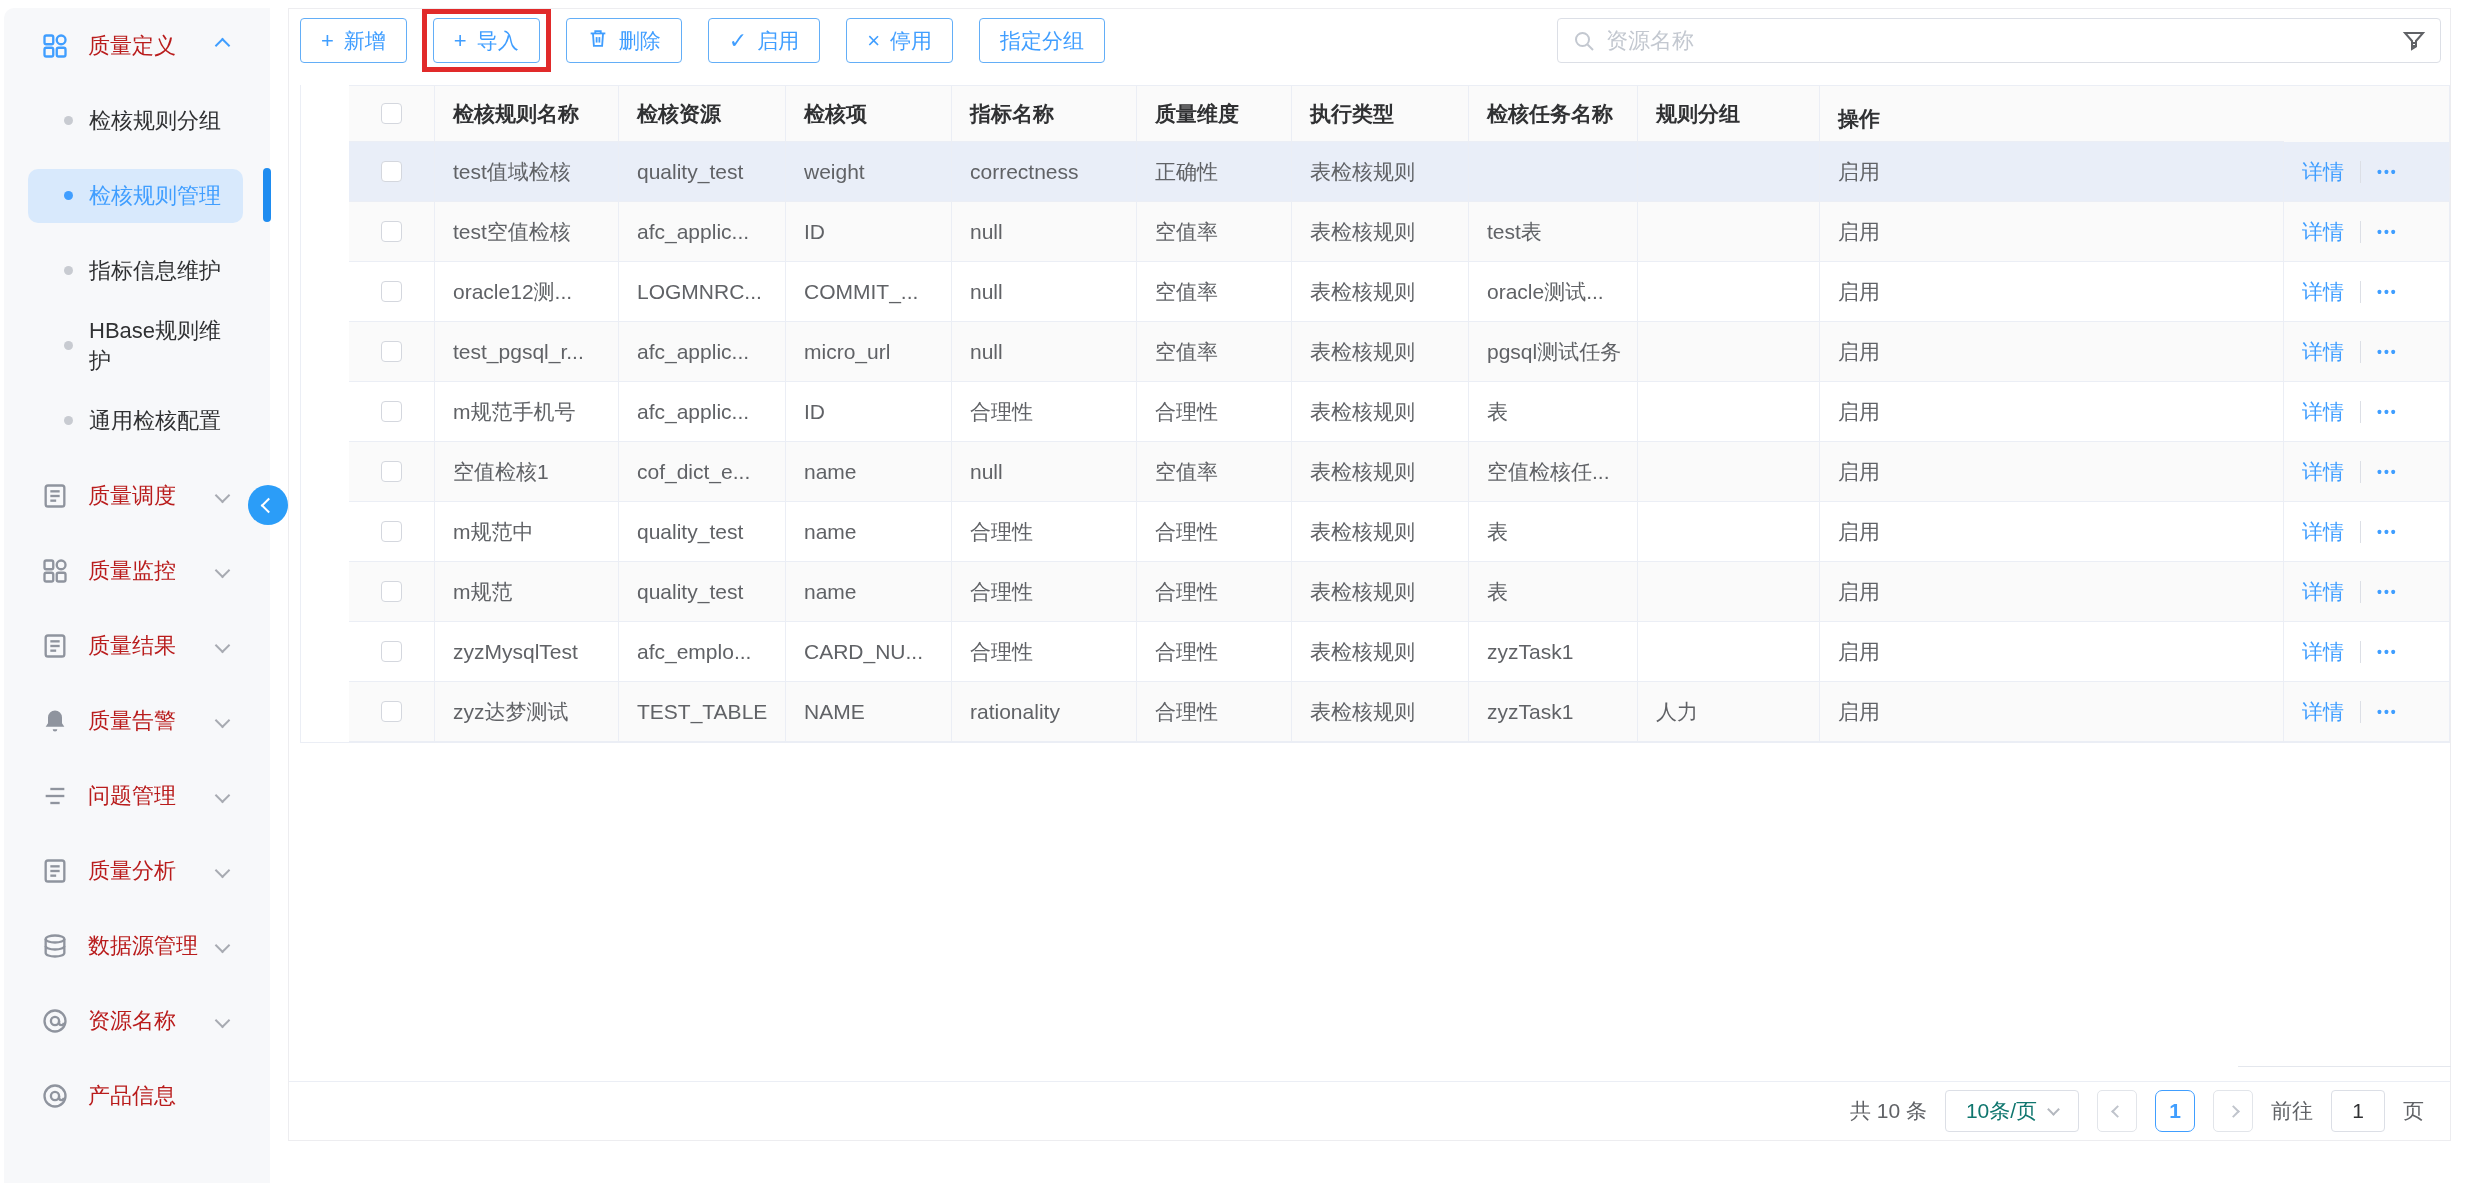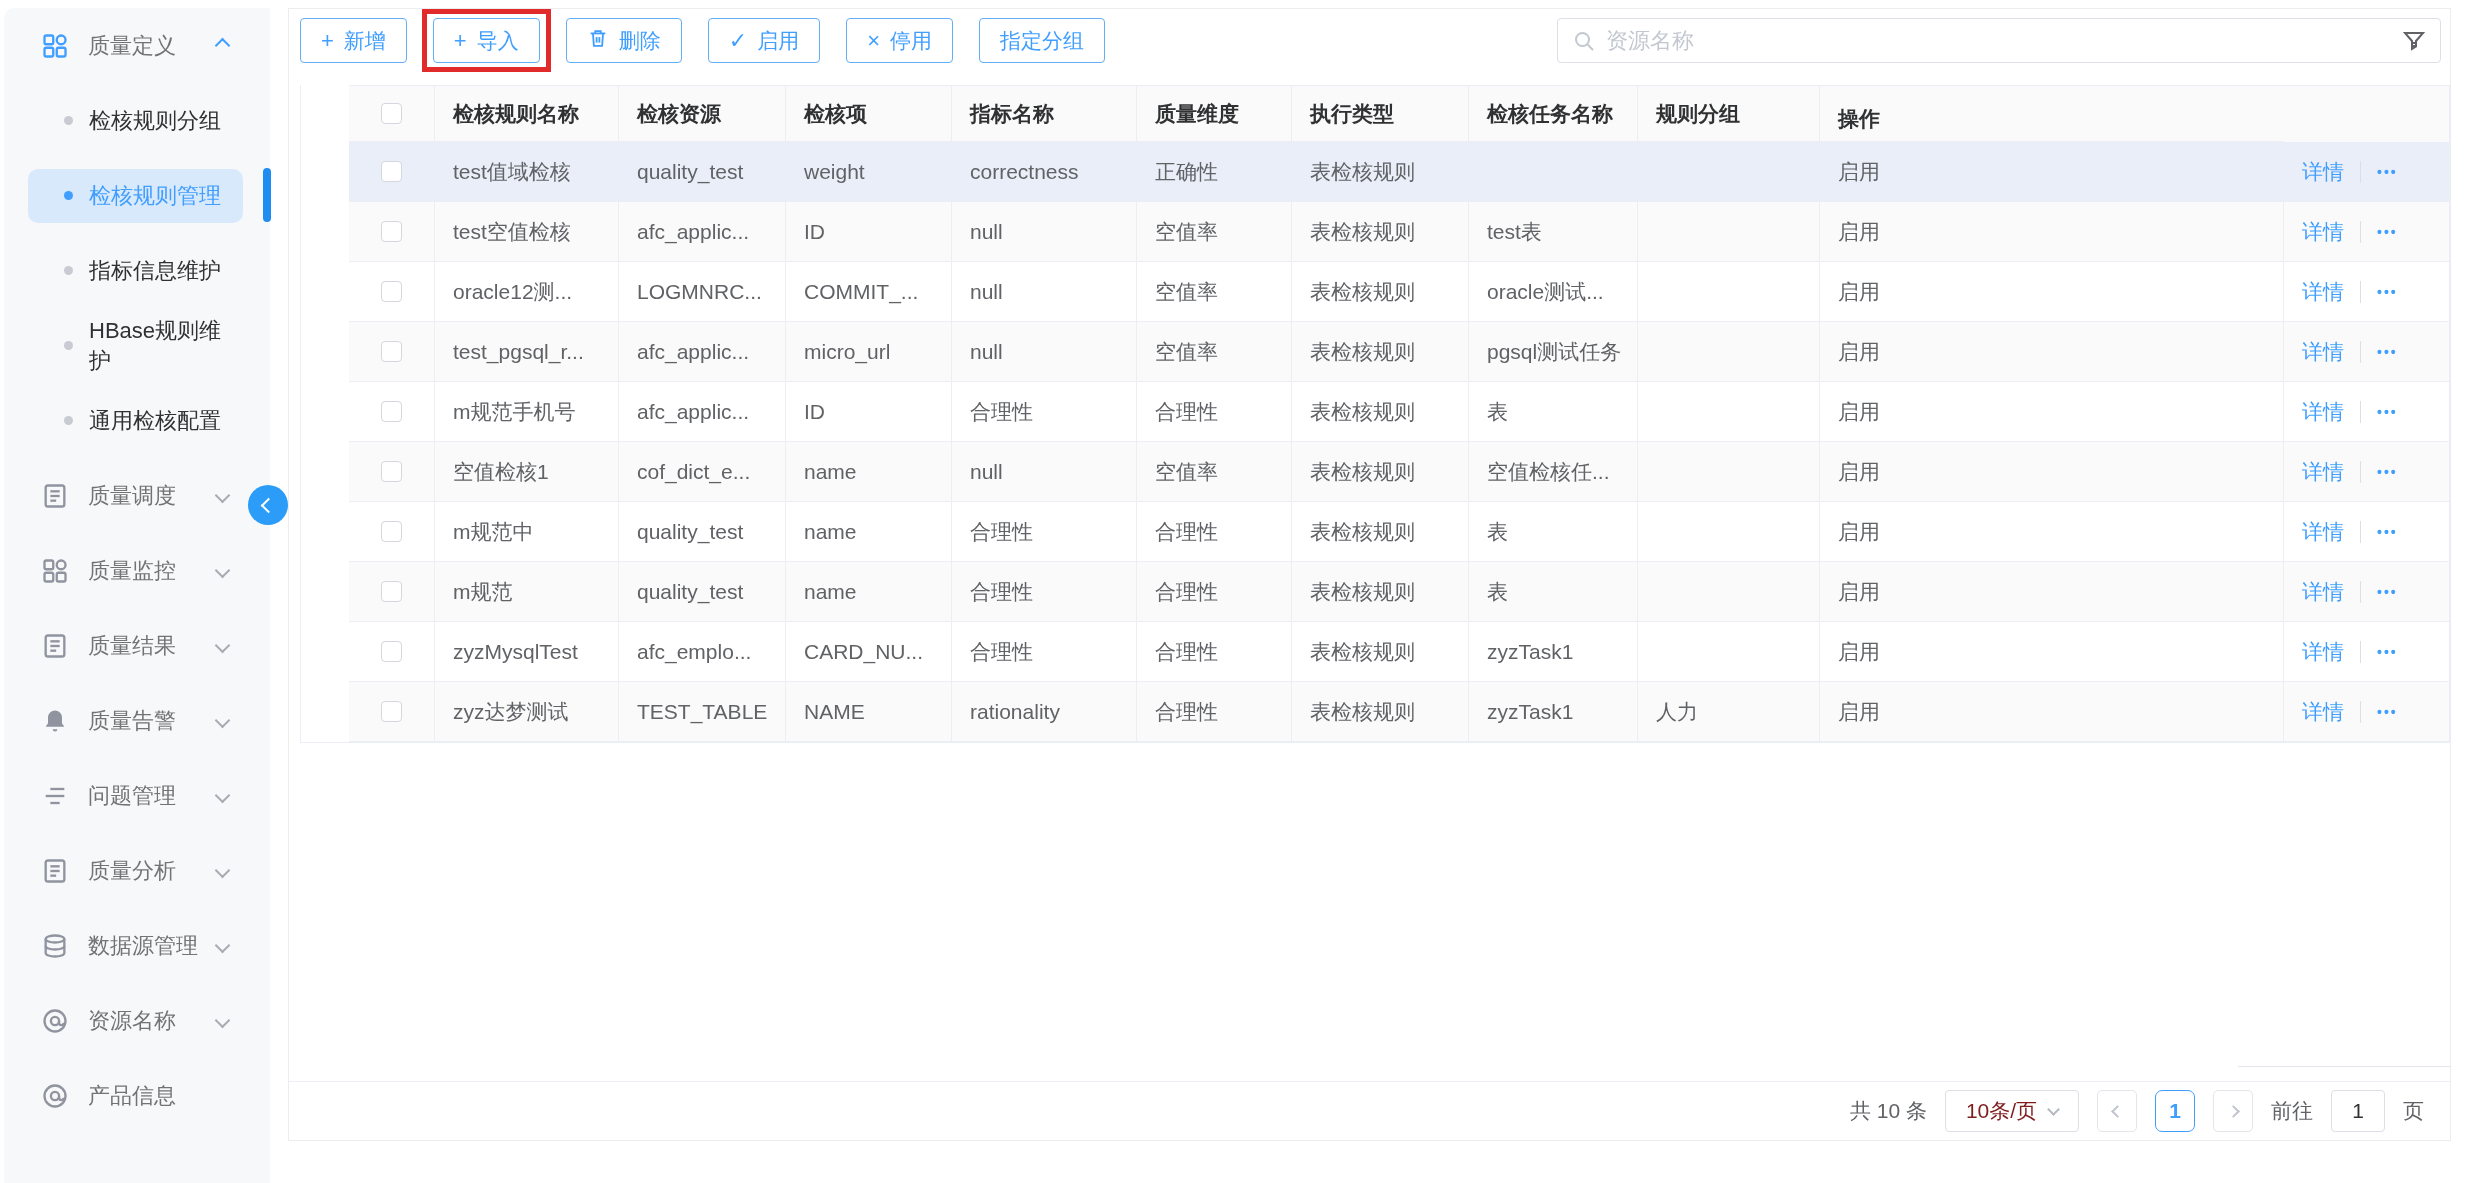--- a/index.html
+++ b/index.html
@@ -9,21 +9,21 @@
     font-family:"Liberation Sans","DejaVu Sans",sans-serif;
     color:#303133;
   }
   
   .sidebar {
     position:absolute; left:4px; top:8px; width:266px; height:1175px;
     background:#f7f8fa; border-radius:10px 0 0 0;
   }
   .side-item {
     position:relative; height:75px; display:flex; align-items:center;
-    padding-left:36px; cursor:pointer; font-size:22px; color:#737373;
+    padding-left:36px; cursor:pointer; font-size:22px; color:#b91c1c;
   }
   .side-icon { width:30px; height:30px; margin-right:18px; color:#8f949e; display:flex; align-items:center; justify-content:center; }
   .side-icon.blue { color:#409eff; }
   .side-icon svg { width:28px; height:28px; }
   .side-item .chev { position:absolute; right:42px; color:#a8abb2; }
   .side-item .chev.blue { color:#409eff; }
   .side-sub {
     position:relative; height:75px; display:flex; align-items:center; cursor:pointer;
   }
   .side-sub .sub-bg {
@@ -105,21 +105,21 @@
   .fixed-col-line { position:absolute; left:1949px; top:1057px; width:213px; height:1px; background:#e4e7ed; }
   
   .pagination {
     position:absolute; left:0; bottom:0; width:100%; height:59px;
     border-top:1px solid #ebeef5; display:flex; align-items:center;
     justify-content:flex-end; padding-right:26px; gap:18px; font-size:21px; color:#606266;
   }
   .pg-select {
     width:134px; height:42px; border:1px solid #dcdfe6; border-radius:4px;
     display:flex; align-items:center; justify-content:center; gap:12px;
-    color:#7f1d1d; cursor:pointer; background:#fff;
+    color:#0f766e; cursor:pointer; background:#fff;
   }
   .pg-select .chev { width:9px; height:9px; color:#b4b8bf; border-width:2px; margin-top:-4px; }
   .pg-btn {
     width:40px; height:42px; border:1px solid #e2e5ea; border-radius:5px; background:#fff;
     display:flex; align-items:center; justify-content:center; color:#c0c4cc; cursor:pointer;
   }
   .pg-btn .chev { width:9px; height:9px; border-width:2px; }
   .pg-page {
     width:40px; height:42px; border:1.5px solid #409eff; border-radius:7px; background:#fff;
     display:flex; align-items:center; justify-content:center;

